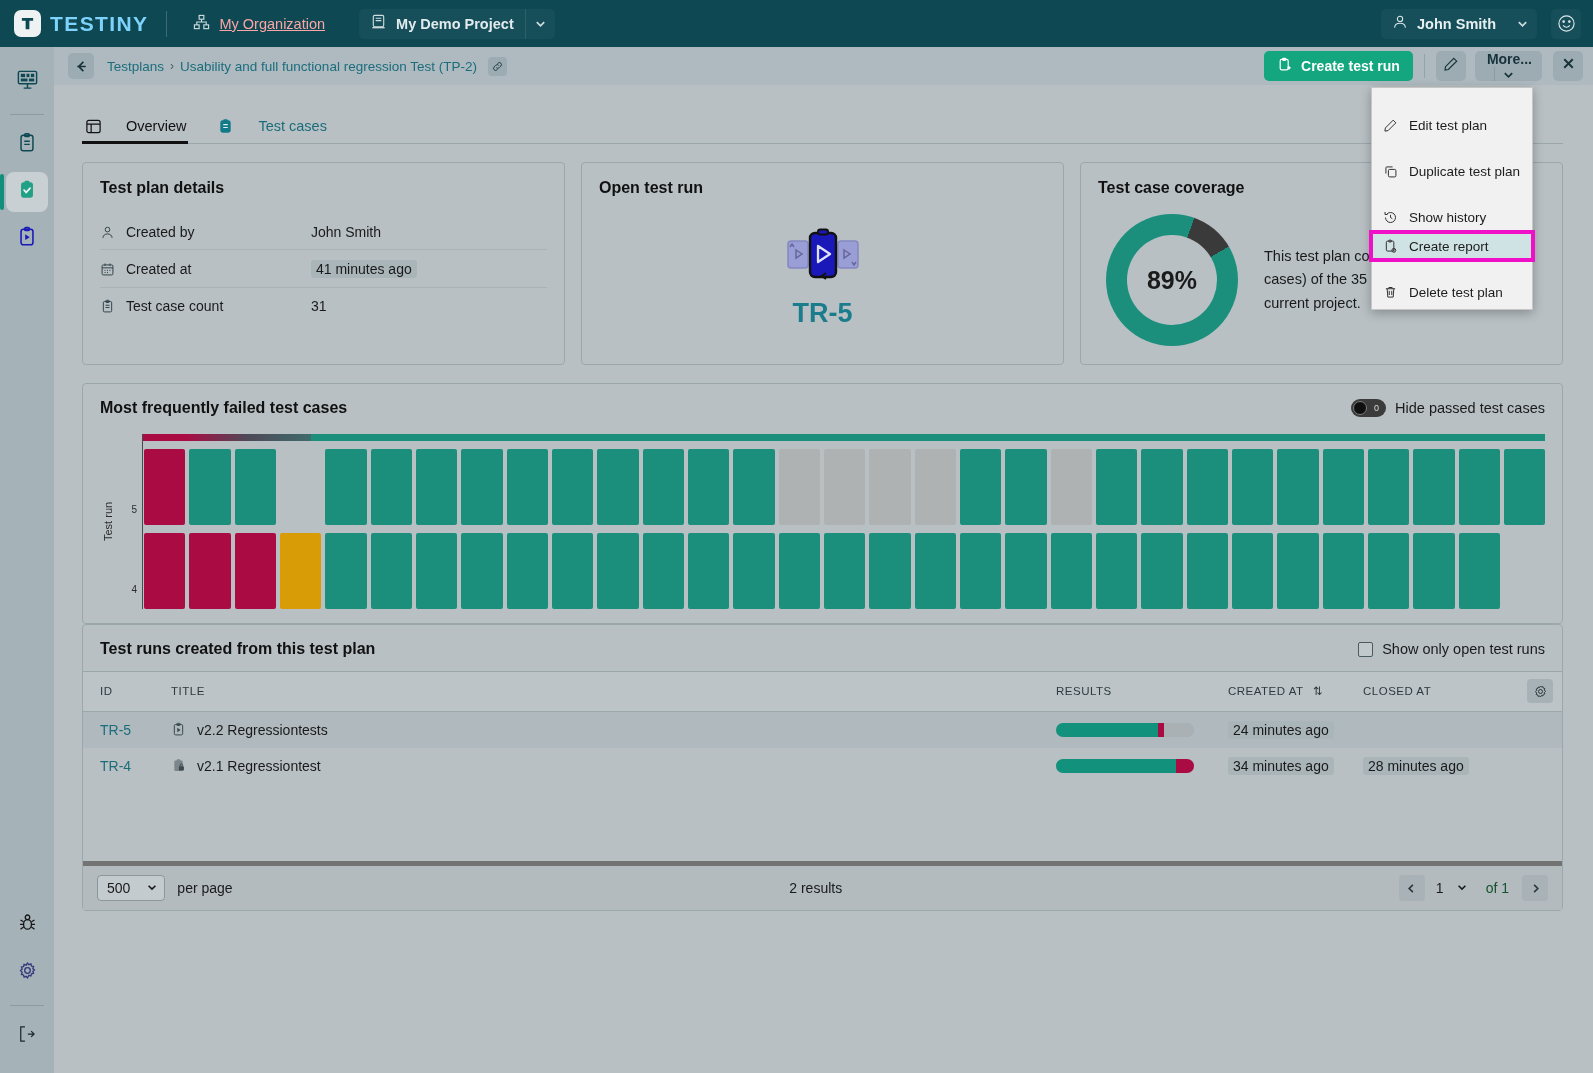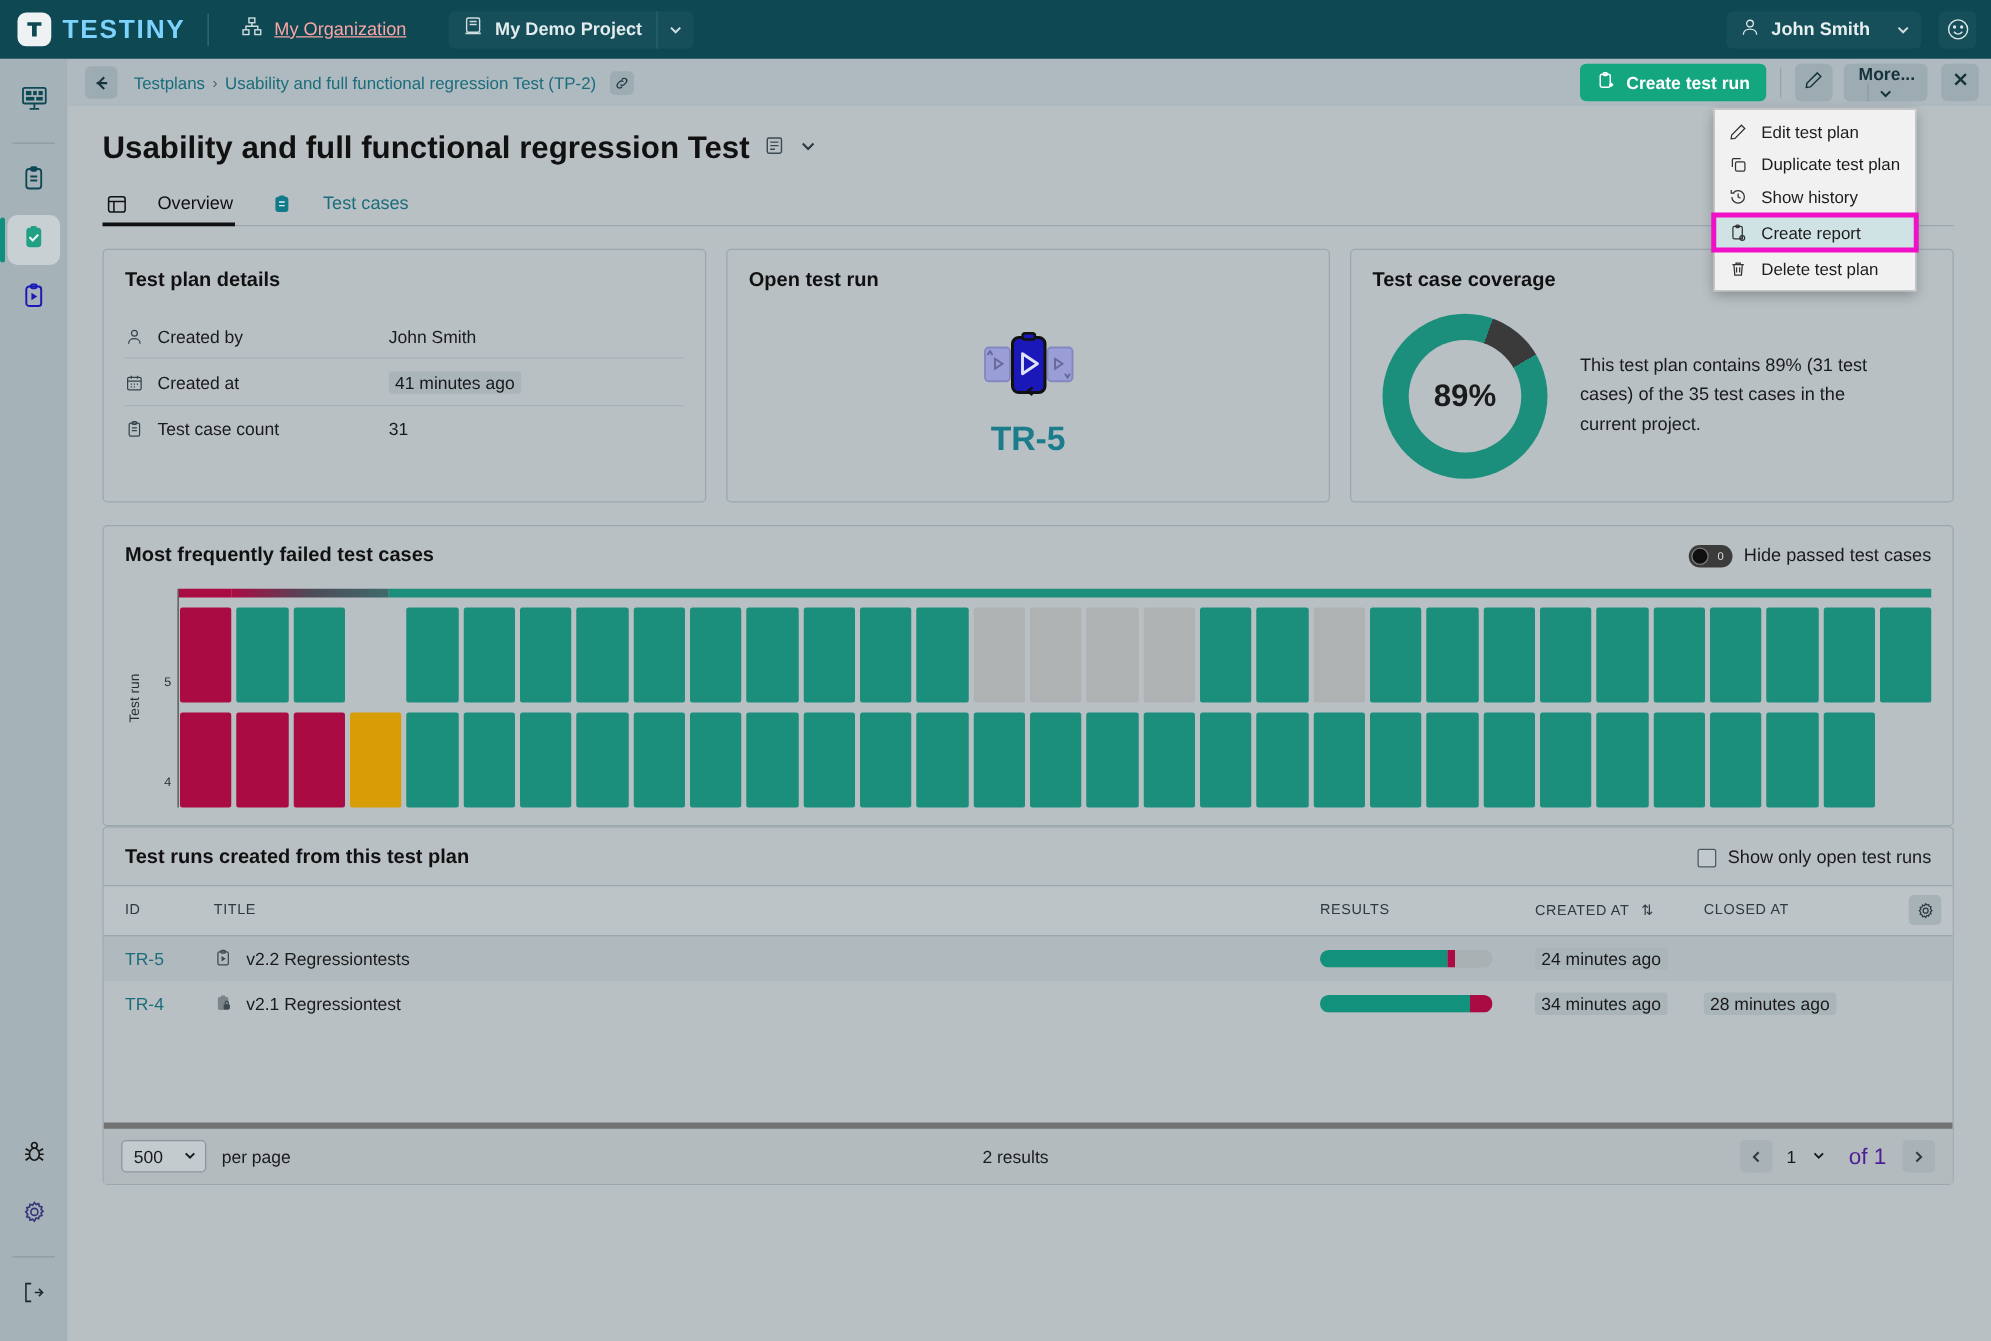--- a/index.html
+++ b/index.html
@@ -153,20 +153,21 @@
     position: absolute; top: 40px; right: 60px;
     width: 162px; background: #f1f1f1;
     border: 1px solid #c6c6c6;
     box-shadow: 0 3px 10px rgba(0,0,0,.28);
     z-index: 80; padding: 4px 0;
   }
   .dd-item {
     display: flex; align-items: center; gap: 11px;
     padding: 5px 10px; font-size: 13.5px; color: #1c1c1c;
     height: 26px;
+    margin-top: 20px;
   }
   .dd-item.selected {
     background: #cfe2e4;
     outline: 4px solid #ef10c8;
     outline-offset: -1px;
     position: relative; z-index: 2;
     margin: 3px 0;
   }
   .dd-ico { width: 16px; display: flex; justify-content: center; color: #333; }
 
@@ -299,21 +300,21 @@
     font-size: 14px; color: #1a1a1a; padding: 4px 6px 4px 9px;
     display: flex; align-items: center; gap: 16px; min-width: 66px;
   }
   .perpage { font-size: 14px; color: #1a1a1a; margin-left: 12px; }
   .results-txt { font-size: 14px; color: #1a1a1a; margin: 0 auto; }
   .pager { display: flex; align-items: center; gap: 6px; }
   .pg-btn { width: 26px; height: 26px; border-radius: 4px; background: #a9b2b6;
     display: flex; align-items: center; justify-content: center; color: #2b3a40; }
   .pg-num { font-size: 14px; color: #1a1a1a; display: flex; align-items: center;
     gap: 12px; padding: 0 5px; }
-  .pg-of { font-size: 18px; color: #4c1d95; margin: 0 7px; }
+  .pg-of { font-size: 14px; color: #14532d; margin: 0 7px; }
 </style>
 </head>
 <body>
 
 <div class="topbar">
   <div class="logo-wrap">
     <div class="logo-mark">
       <svg width="15" height="15" viewBox="0 0 16 16">
           <path d="M2 2h12v3h-4v9H6V5H2z" fill="#0d4853"></path>
         </svg>
@@ -552,34 +553,20 @@
             <path d="M3.5 4.5h11M7 4.5V3h4v1.5M5 4.5l.8 10h6.4l.8-10"></path>
               <path d="M7.5 7v5M10.5 7v5"></path>
           </svg>
         </span>
         <span>Delete test plan</span>
       </div>
     </div>
 
     <div class="content">
 
-      <div class="page-title-row">
-        <span class="page-title">Usability and full functional regression Test</span>
-        <span class="pt-ico">
-          <svg width="17" height="17" viewBox="0 0 18 18" fill="none" stroke="currentColor" stroke-width="1.2">
-            <rect x="3" y="2.5" width="12" height="13" rx="1.5"></rect>
-              <path d="M5.5 6h7M5.5 9h7M5.5 12h4"></path>
-          </svg>
-        </span>
-        <span class="pt-caret">
-          <svg width="15" height="15" viewBox="0 0 14 14" fill="none" stroke="currentColor" stroke-width="1.6">
-              <path d="M3 5.5l4 4 4-4"></path>
-            </svg>
-        </span>
-      </div>
 
       <div class="tabs">
         <div class="tab active">
           <span class="tab-ico">
             <svg width="17" height="17" viewBox="0 0 18 18" fill="none" stroke="#111" stroke-width="1.3">
               <rect x="2" y="2.5" width="14" height="13" rx="2"></rect>
                 <path d="M2 6.5h14M6.5 6.5v9"></path>
             </svg>
           </span>
           <span>Overview</span>

